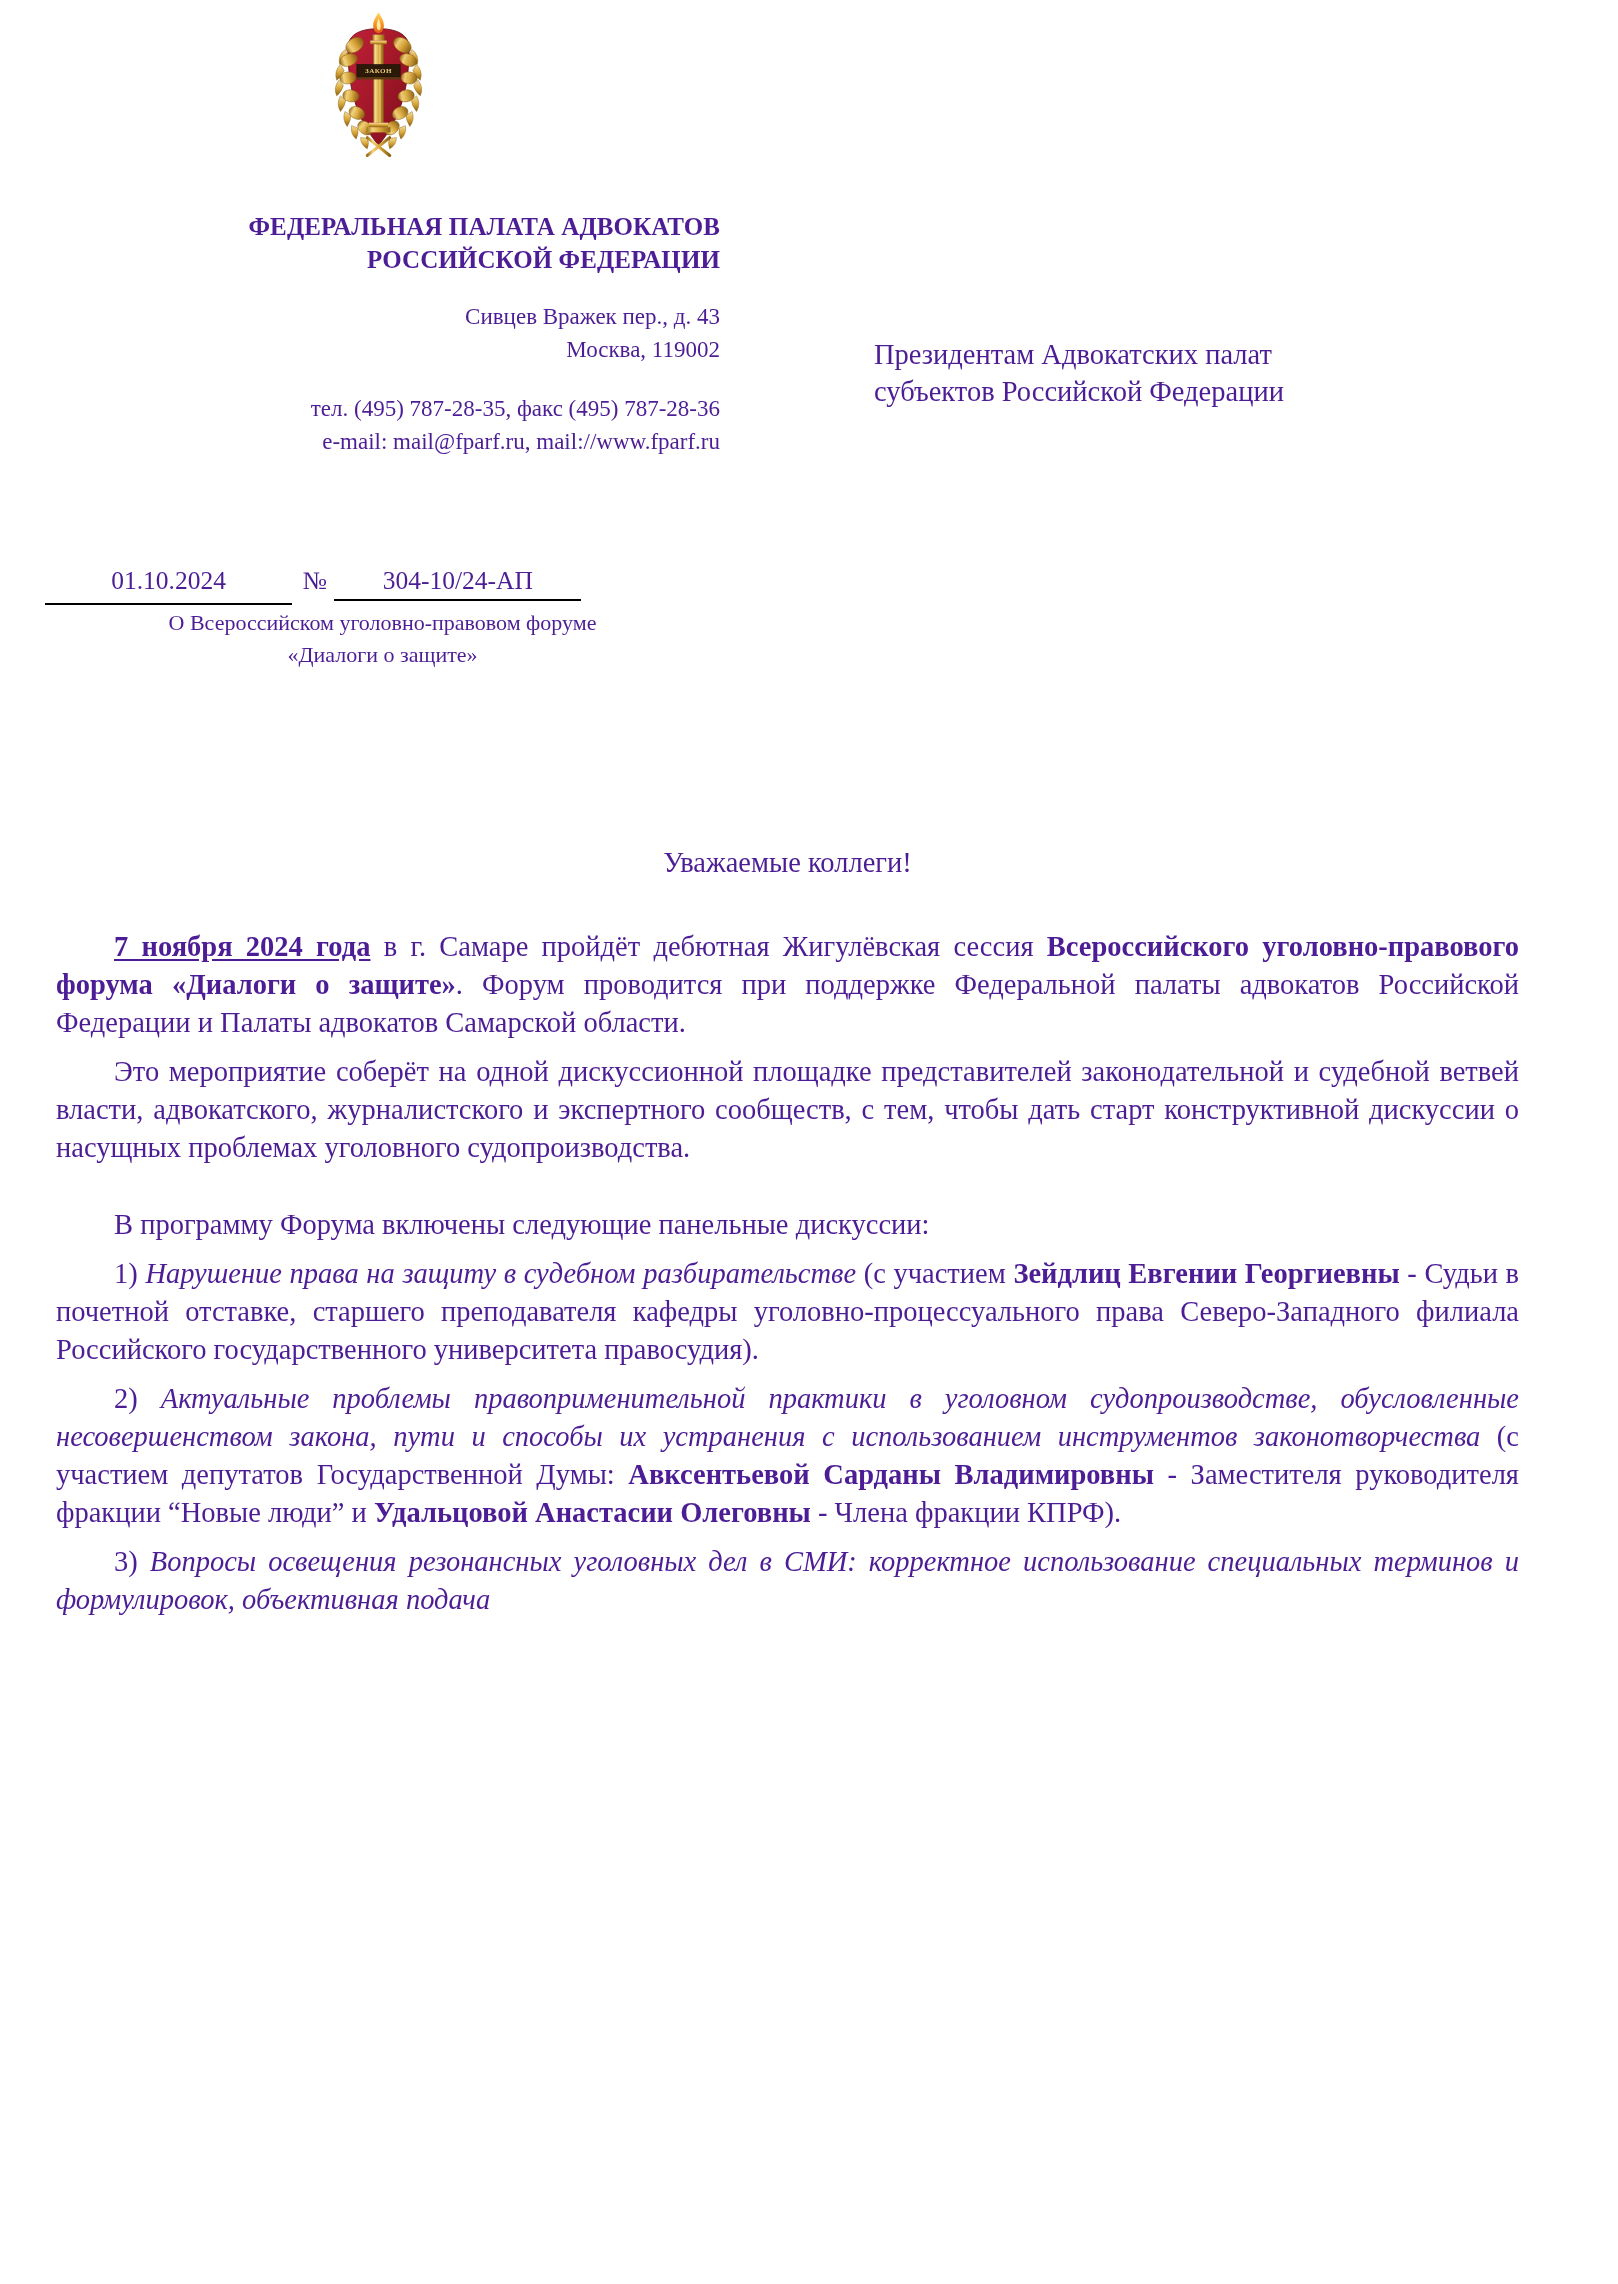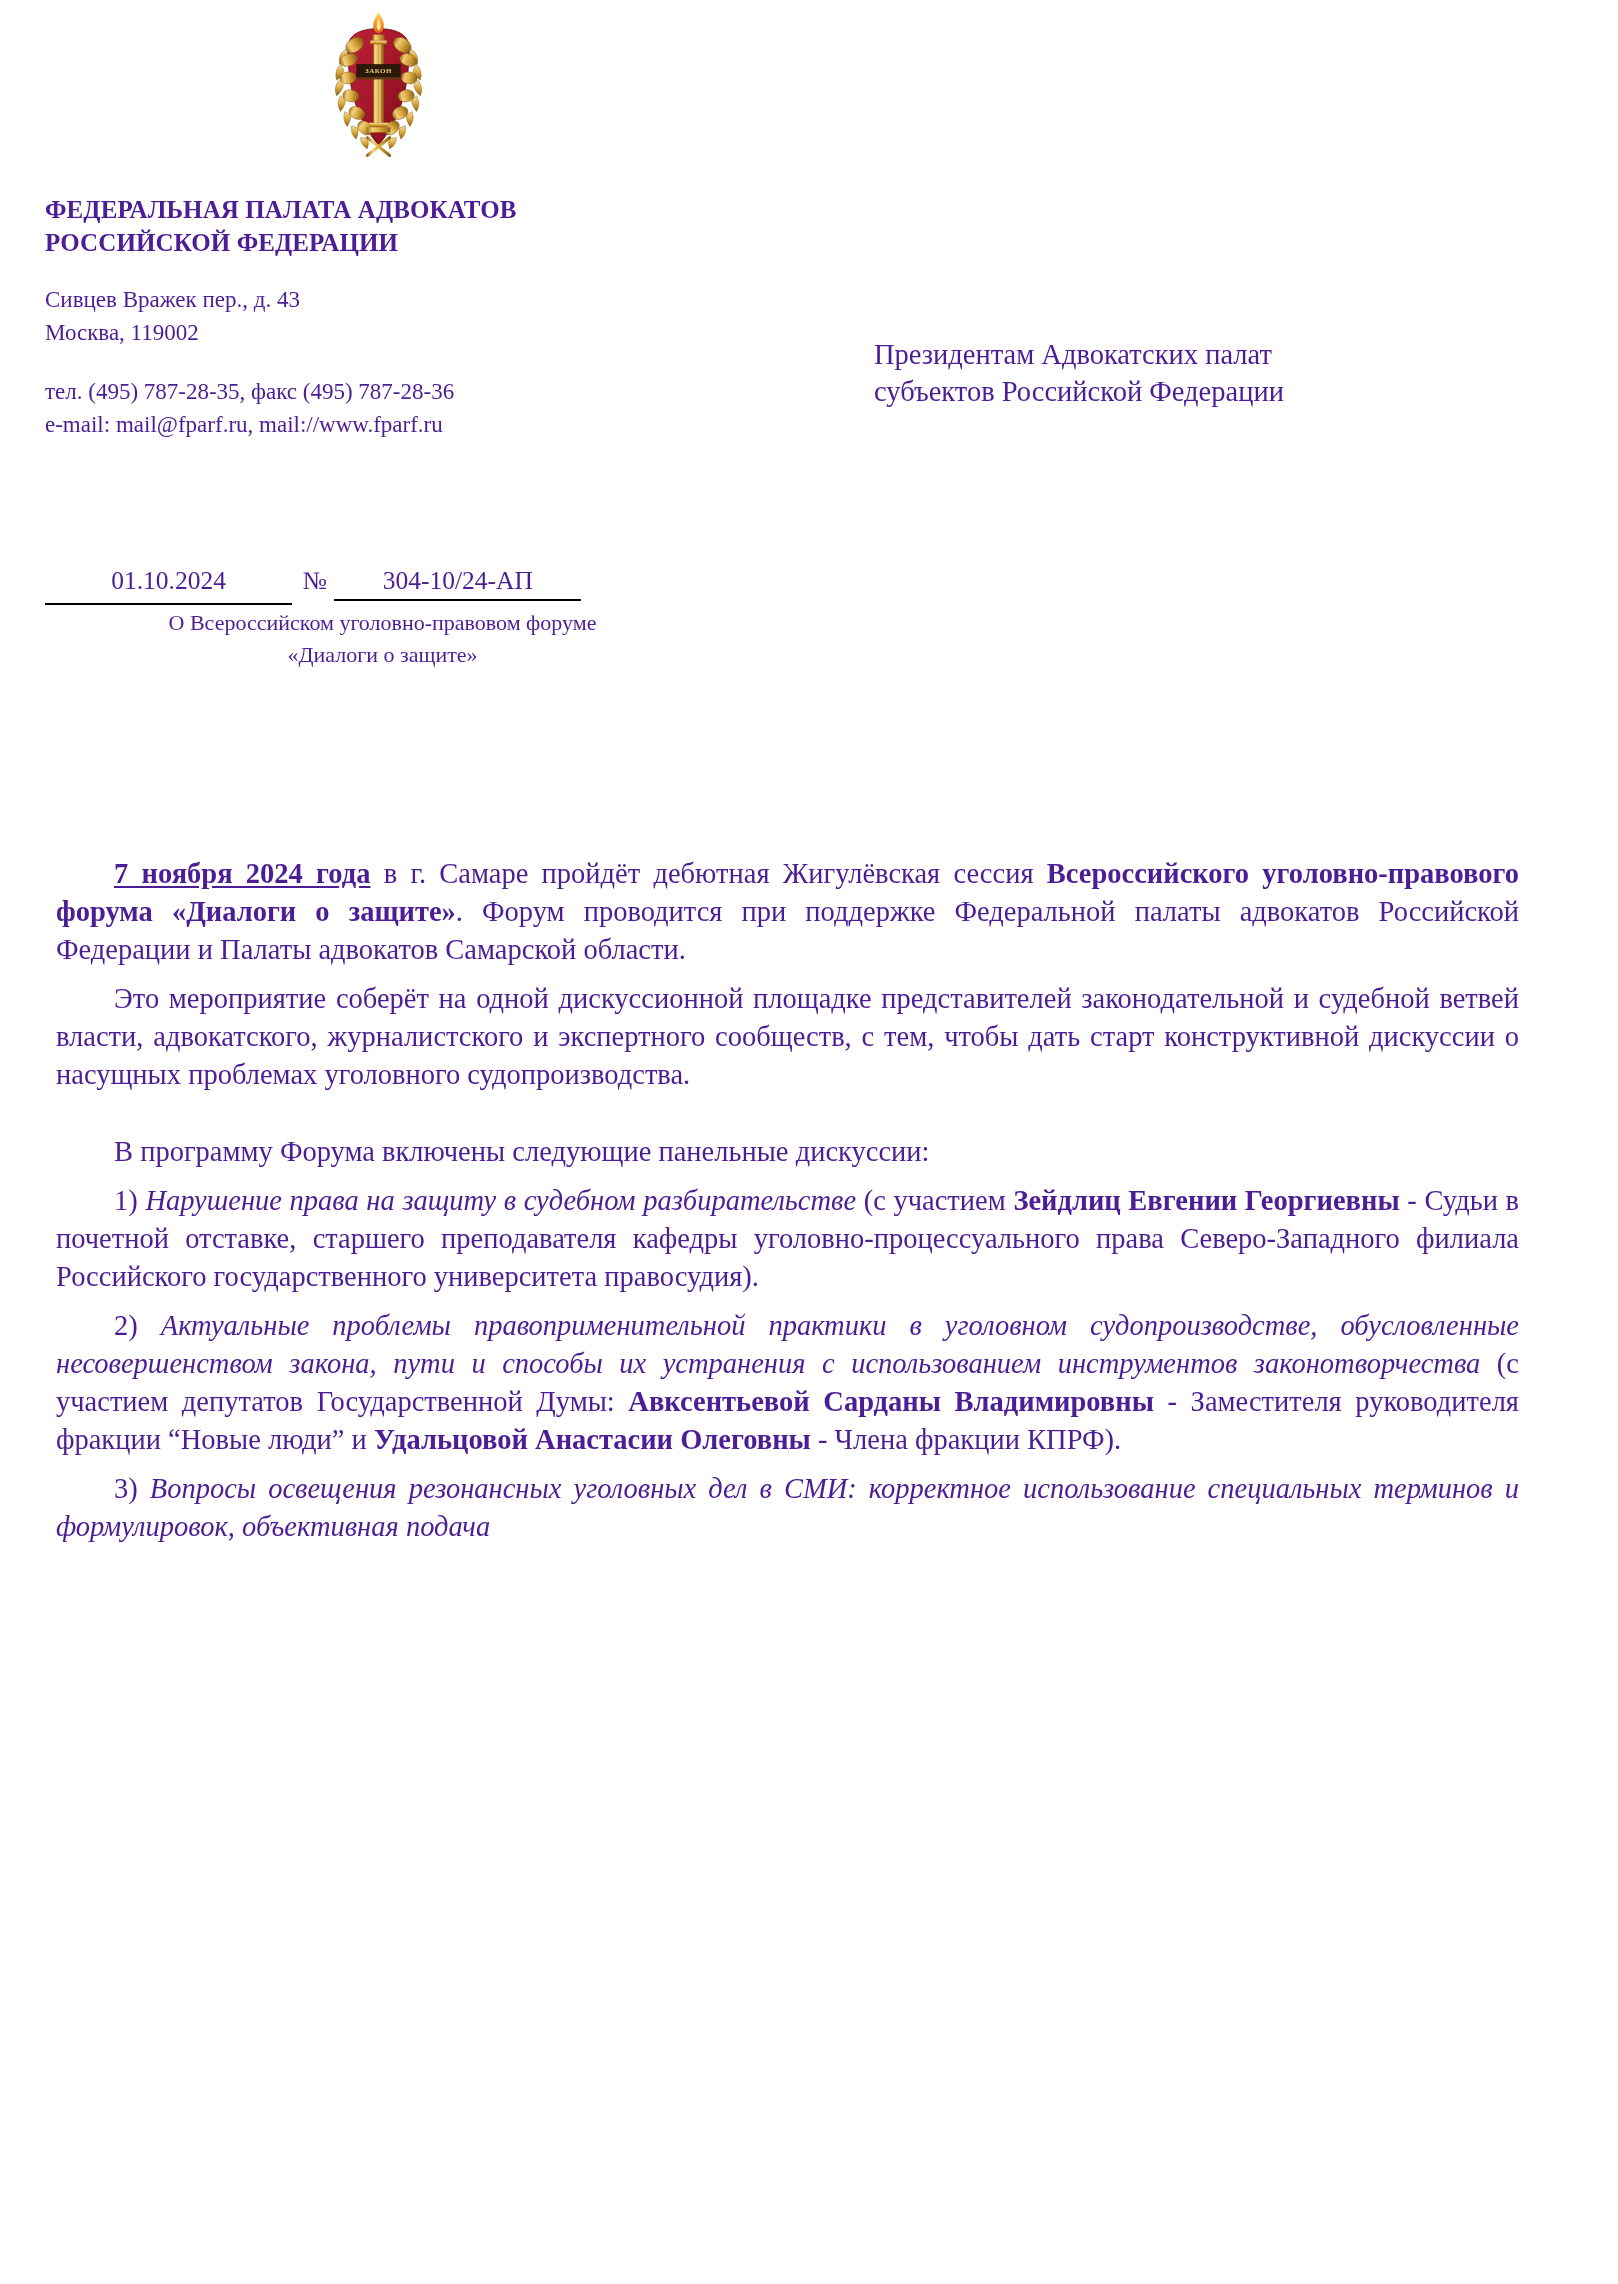--- a/index.html
+++ b/index.html
@@ -26,23 +26,23 @@
     top: 6px;
     width: 97px;
     height: 161px;
   }
   .emblem-wrap svg { display: block; width: 97px; height: 161px; }
 
   
   .letterhead {
     position: absolute;
     left: 45px;
-    top: 193px;
+    top: 210px;
     width: 675px;
-    text-align: left;
+    text-align: right;
   }
   .org-name {
     font-weight: bold;
     font-size: 25px;
     line-height: 33px;
     letter-spacing: 0.1px;
     white-space: nowrap;
   }
   .org-name .l2 { display: block; }
 
@@ -247,20 +247,21 @@
     <div>«Диалоги о защите»</div>
   </div>
 
   <div class="addressee">
     <div>Президентам Адвокатских палат</div>
     <div>субъектов Российской Федерации</div>
   </div>
 
   <div class="body">
 
+    <div class="salutation">Уважаемые коллеги!</div>
 
     <p class="par"><b><u>7 ноября 2024 года</u></b><span> в г. Самаре пройдёт дебютная Жигулёвская сессия </span><b>Всероссийского уголовно-правового форума «Диалоги о защите»</b><span>. Форум проводится при поддержке Федеральной палаты адвокатов Российской Федерации и Палаты адвокатов Самарской области.</span></p>
 
     <p class="par">Это мероприятие соберёт на одной дискуссионной площадке представителей законодательной и судебной ветвей власти, адвокатского, журналистского и экспертного сообществ, с тем, чтобы дать старт конструктивной дискуссии о насущных проблемах уголовного судопроизводства.</p>
 
     <p class="par gap">В программу Форума включены следующие панельные дискуссии:</p>
 
     <p class="par"><span>1) </span><i>Нарушение права на защиту в судебном разбирательстве</i><span> (с участием </span><b>Зейдлиц Евгении Георгиевны</b><span> - Судьи в почетной отставке, старшего преподавателя кафедры уголовно-процессуального права Северо-Западного филиала Российского государственного университета правосудия).</span></p>
 
     <p class="par"><span>2) </span><i>Актуальные проблемы правоприменительной практики в уголовном судопроизводстве, обусловленные несовершенством закона, пути и способы их устранения с использованием инструментов законотворчества</i><span> (с участием депутатов Государственной Думы: </span><b>Авксентьевой Сарданы Владимировны</b><span> - Заместителя руководителя фракции “Новые люди” и </span><b>Удальцовой Анастасии Олеговны</b><span> - Члена фракции КПРФ).</span></p>

